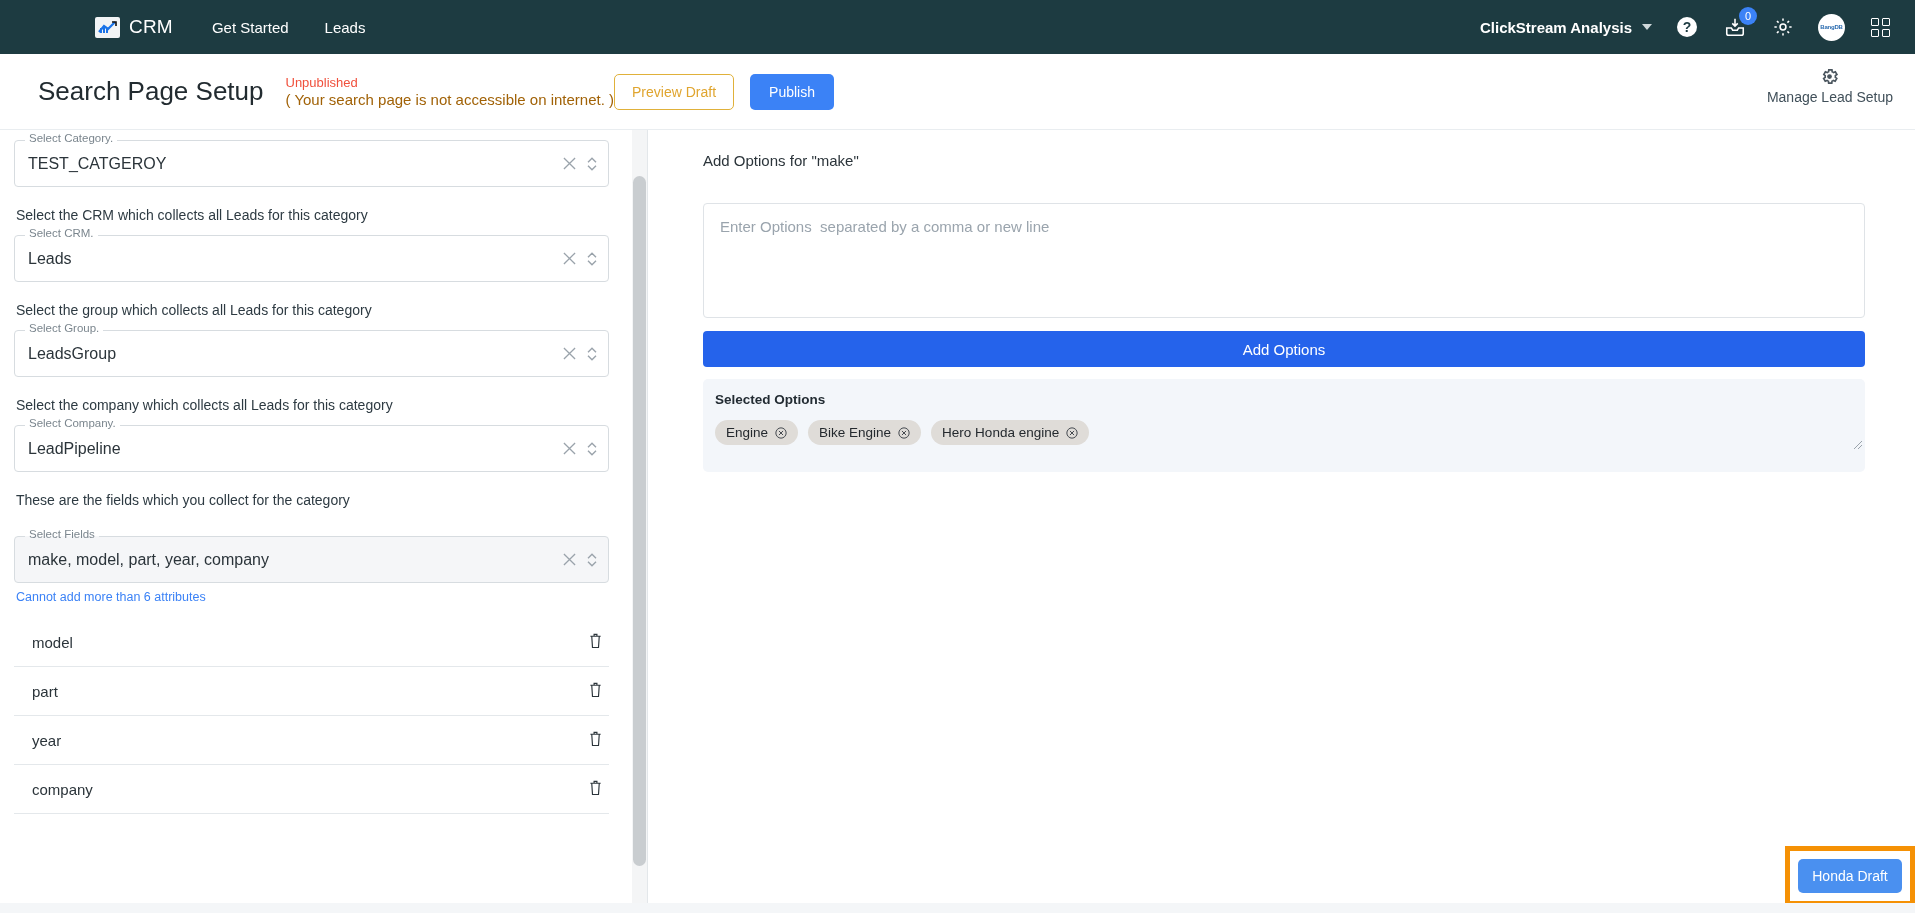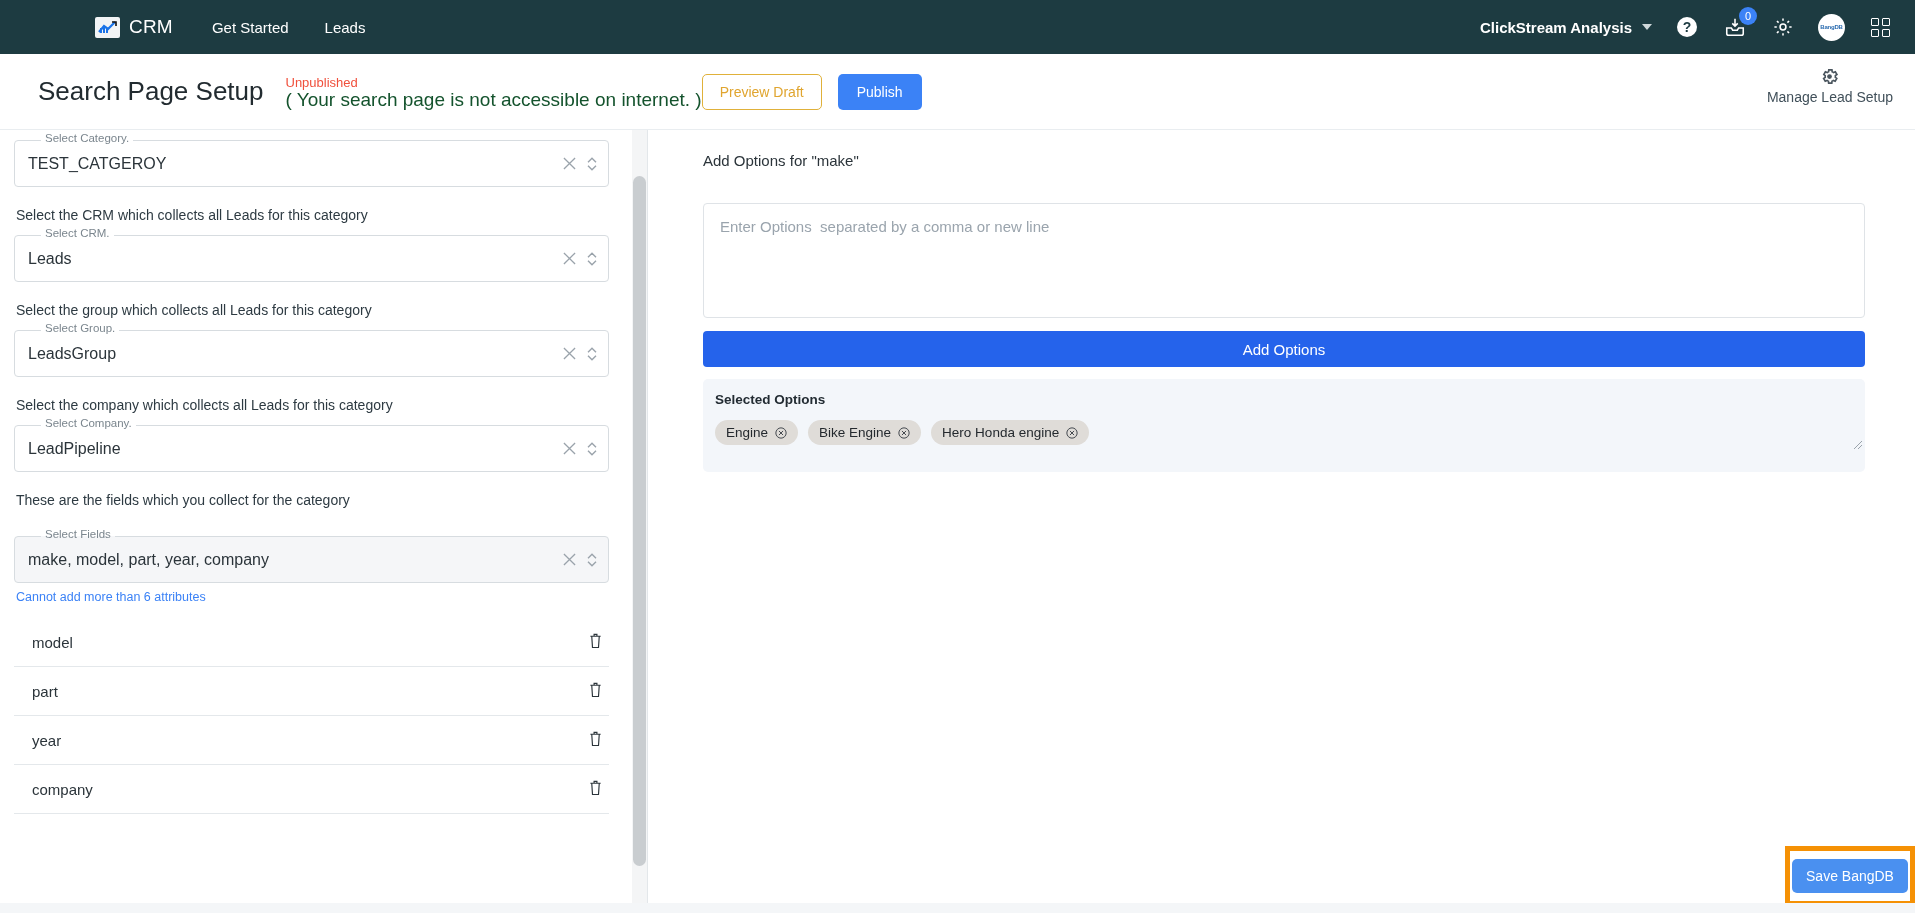--- a/index.html
+++ b/index.html
@@ -107,21 +107,21 @@
   }
   .page-title {
     font-size: 26px;
     color: #222b30;
     margin-right: 22px;
   }
   .status-block {
     display: flex; flex-direction: column; justify-content: center;
   }
   .status-title { color: #f0503c; font-size: 13px; line-height: 17px; }
-  .status-sub { color: #14532d; font-size: 19px; line-height: 18px; }
+  .status-sub { color: #a16207; font-size: 15px; line-height: 18px; }
   .btn-preview {
     border: 1px solid #e0b13a;
     color: #e0a52f;
     background: #ffffff;
     font-size: 14px;
     border-radius: 5px;
     padding: 9px 17px;
     cursor: pointer;
     margin-right: 16px;
   }
@@ -195,21 +195,21 @@
     border: 1px solid #d7dce0;
     border-radius: 4px;
     background: #ffffff;
     display: flex;
     align-items: center;
     padding: 0 58px 0 13px;
   }
   .mui-field.filled-bg { background: #f5f6f8; margin-top: 28px; }
   .mui-label {
     position: absolute;
-    top: -8px; left: 26px;
+    top: -8px; left: 10px;
     background: #ffffff;
     padding: 0 4px;
     font-size: 11.5px;
     color: #7b868e;
     line-height: 1;
   }
   .mui-field.filled-bg .mui-label {
     background: linear-gradient(to bottom, #ffffff 55%, #f5f6f8 55%);
   }
   .mui-value {
@@ -635,18 +635,18 @@
               <circle cx="7" cy="7" r="6" fill="none" stroke="#3b4147" stroke-width="1.1"></circle>
               <path d="M4.6 4.6 L9.4 9.4 M9.4 4.6 L4.6 9.4" stroke="#3b4147" stroke-width="1.1"></path>
             </svg>
           </span>
         </span>
 
       </div>
     </div>
 
     <div class="save-highlight">
-      <button class="btn-save-draft">Save BangDB</button>
+      <button class="btn-save-draft">Honda Draft</button>
     </div>
   </div>
 
   <div class="footer-bar"></div>
 </div>
 
 </body></html>

